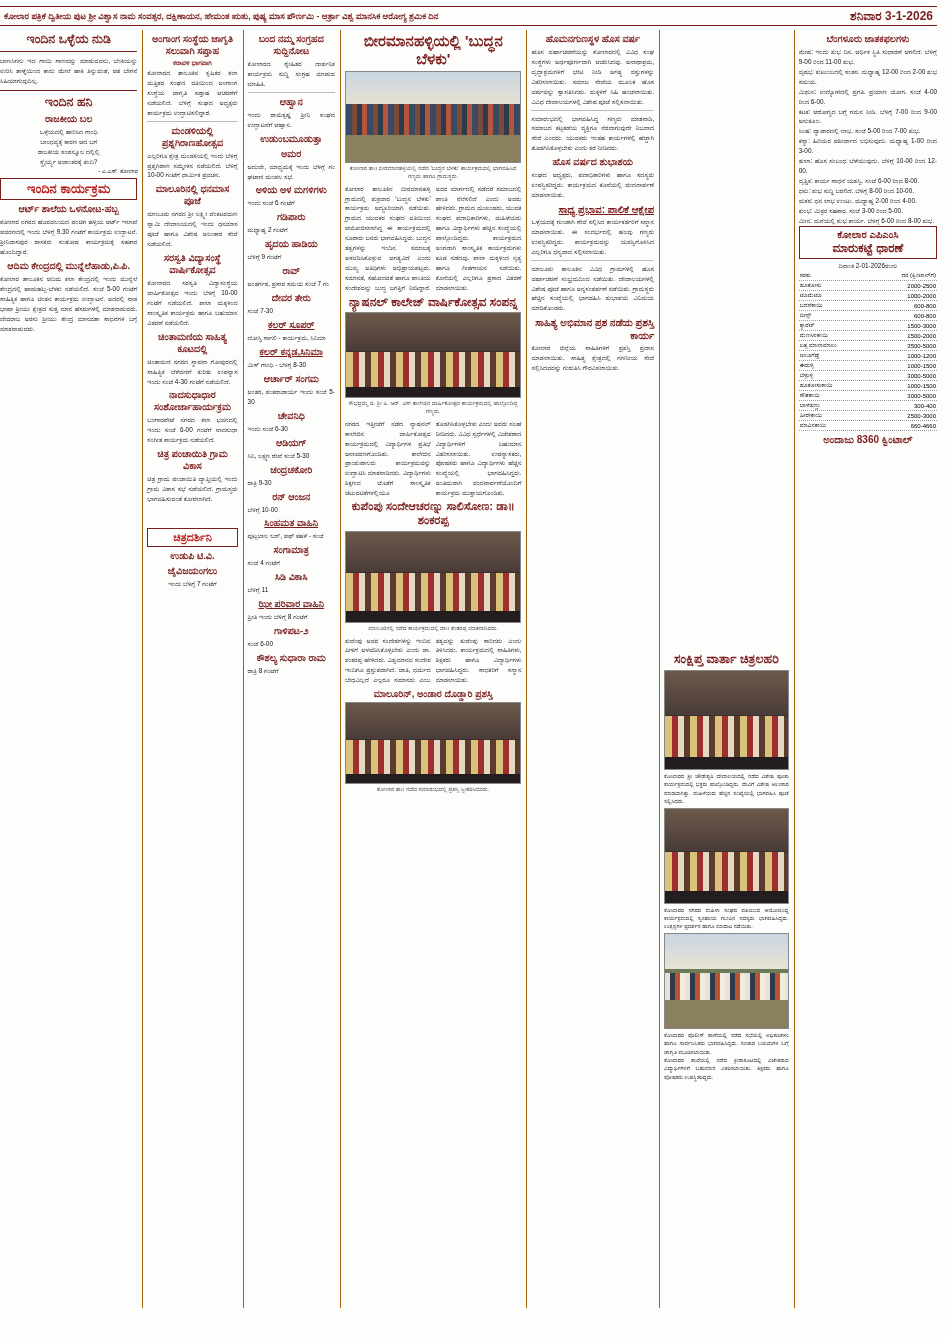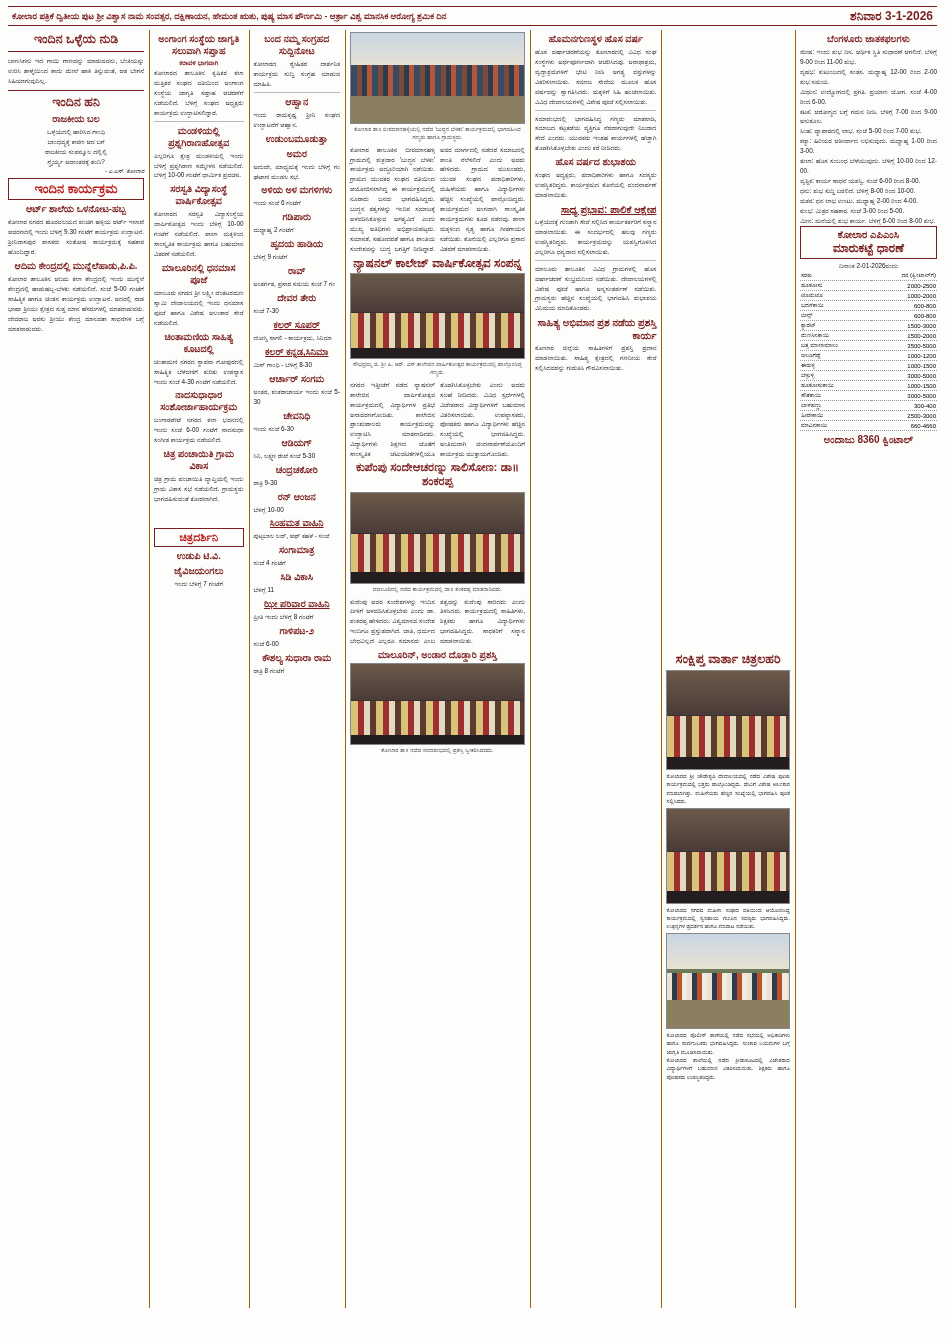--- a/index.html
+++ b/index.html
@@ -1,19 +1,19 @@
 <!DOCTYPE html>
 <html><head>
 <meta charset="utf-8">
 <style>
   html,body{margin:0;padding:0;background:#b9b9b9;}
   body{font-family:"Liberation Sans",sans-serif;}
   .page{
     width:945px;height:1337px;background:#fdfdfb;margin:0 auto;position:relative;
-    box-sizing:border-box;padding:6px 8px 6px 8px;
+    box-sizing:border-box;padding:6px 8px 6px 0;
   }
   .masthead{
     border:1px solid #7a1d1d;border-width:1px 0;padding:2px 4px;margin-bottom:4px;
     display:flex;align-items:center;justify-content:space-between;
   }
   .masthead .mh-left{font-size:8.5px;color:#7a1d1d;font-weight:bold;line-height:1.25;flex:1;}
   .masthead .mh-right{font-size:12px;color:#7a1d1d;font-weight:bold;white-space:nowrap;padding-left:6px;}
   .grid{display:flex;gap:5px;height:1278px;}
   .col{box-sizing:border-box;}
   .c1{width:140px;}
@@ -105,26 +105,26 @@
       <div class="sub-red">ಅಂಗಾಂಗ ಸಂಸ್ಥೆಯ ಜಾಗೃತಿ ಸಲುವಾಗಿ ಸಪ್ತಾಹ</div>
       <div class="kv-head">ಕರಾವಳಿ ಭಾಗವಾಗಿ</div>
       <div class="body">ಕೋಲಾರದ ತಾಲೂಕಿನ ಕೃಷಿಕರ ಕಲಾ ಮತ್ತಿತರ ಸಂಘದ ವತಿಯಿಂದ ಅಂಗಾಂಗ ಸಂಸ್ಥೆಯ ಜಾಗೃತಿ ಸಪ್ತಾಹ ಆಚರಣೆಗೆ ನಡೆಯಲಿದೆ. ಬೆಳಿಗ್ಗೆ ಸಂಘದ ಅಧ್ಯಕ್ಷರು ಕಾರ್ಯಕ್ರಮ ಉದ್ಘಾಟಿಸಲಿದ್ದಾರೆ.</div>
       <div class="rule2"></div>
 
       <div>
         <div class="sub-red">ಮಂಡಳಿಯಲ್ಲಿ ಪ್ರಶ್ನಗಿರಾಣಹೋತ್ಸವ</div>
         <div class="body">ಎಲ್ಲರಿಗೂ ಕ್ಷೇತ್ರ ಮಂಡಳಿಯಲ್ಲಿ ಇಂದು ಬೆಳಿಗ್ಗೆ ಪ್ರಶ್ನಗಿರಾಣ ಸಮ್ಮೇಳನ ನಡೆಯಲಿದೆ. ಬೆಳಿಗ್ಗೆ 10-00 ಗಂಟೆಗೆ ಧಾರ್ಮಿಕ ಪ್ರವಚನ.</div>
       </div>
       <div>
+        <div class="sub-red">ಮಾಲೂರಿನಲ್ಲಿ ಧನಮಾಸ ಪೂಜೆ</div>
+        <div class="body">ಮಾಲೂರು ನಗರದ ಶ್ರೀ ಲಕ್ಷ್ಮೀ ವೆಂಕಟರಮಣ ಸ್ವಾಮಿ ದೇವಾಲಯದಲ್ಲಿ ಇಂದು ಧನಮಾಸ ಪೂಜೆ ಹಾಗೂ ವಿಶೇಷ ಅಲಂಕಾರ ಸೇವೆ ನಡೆಯಲಿದೆ.</div>
+      </div>
+      <div>
         <div class="sub-red">ಸರಸ್ವತಿ ವಿದ್ಯಾಸಂಸ್ಥೆ ವಾರ್ಷಿಕೋತ್ಸವ</div>
         <div class="body">ಕೋಲಾರದ ಸರಸ್ವತಿ ವಿದ್ಯಾಸಂಸ್ಥೆಯ ವಾರ್ಷಿಕೋತ್ಸವ ಇಂದು ಬೆಳಿಗ್ಗೆ 10-00 ಗಂಟೆಗೆ ನಡೆಯಲಿದೆ. ಶಾಲಾ ಮಕ್ಕಳಿಂದ ಸಾಂಸ್ಕೃತಿಕ ಕಾರ್ಯಕ್ರಮ ಹಾಗೂ ಬಹುಮಾನ ವಿತರಣೆ ನಡೆಯಲಿದೆ.</div>
-      </div>
-      <div>
-        <div class="sub-red">ಮಾಲೂರಿನಲ್ಲಿ ಧನಮಾಸ ಪೂಜೆ</div>
-        <div class="body">ಮಾಲೂರು ನಗರದ ಶ್ರೀ ಲಕ್ಷ್ಮೀ ವೆಂಕಟರಮಣ ಸ್ವಾಮಿ ದೇವಾಲಯದಲ್ಲಿ ಇಂದು ಧನಮಾಸ ಪೂಜೆ ಹಾಗೂ ವಿಶೇಷ ಅಲಂಕಾರ ಸೇವೆ ನಡೆಯಲಿದೆ.</div>
       </div>
       <div>
         <div class="sub-red">ಚಿಂತಾಮಣಿಯ ಸಾಹಿತ್ಯ ಕೂಟದಲ್ಲಿ</div>
         <div class="body">ಚಿಂತಾಮಣಿ ನಗರದ ಸ್ಥಾಪನಾ ಗೋಪುರದಲ್ಲಿ ಸಾಹಿತ್ಯಿಕ ಬೆಳೆವಣಿಗೆ ಕುರಿತು ಉಪನ್ಯಾಸ ಇಂದು ಸಂಜೆ 4-30 ಗಂಟೆಗೆ ನಡೆಯಲಿದೆ.</div>
       </div>
       <div>
         <div class="sub-red">ನಾದಸುಧಾಧಾರ ಸಂಶೋರ್ಜಾಹಾರ್ಯಕ್ರಮ</div>
         <div class="body">ಬಂಗಾರಪೇಟೆ ನಗರದ ಕಲಾ ಭವನದಲ್ಲಿ ಇಂದು ಸಂಜೆ 6-00 ಗಂಟೆಗೆ ನಾದಸುಧಾ ಸಂಗೀತ ಕಾರ್ಯಕ್ರಮ ನಡೆಯಲಿದೆ.</div>
       </div>
       <div>
@@ -223,20 +223,21 @@
           <div class="sub-red">ಗಾಳಿಪಟ-೨</div>
           <div class="body">ಸಂಜೆ 6-00</div>
         </div>
       <div>
           <div class="sub-red">ಕೌಶಲ್ಯ ಸುಧಾರಾ ರಾಮ</div>
           <div class="body">ರಾತ್ರಿ 8 ಗಂಟೆಗೆ</div>
         </div>
     </div>
 
     <div class="col c4 vrule" style="padding-left:4px;">
+      <div class="hdr-red big">ಬೀರಮಾನಹಳ್ಳಿಯಲ್ಲಿ 'ಬುದ್ಧನ ಬೆಳಕು'</div>
       <div class="photo" style="height:92px;">
         <div class="sky"></div>
           <div class="crowd"></div>
           <div class="ground"></div>
       </div>
       <div class="cap">ಕೋಲಾರ ತಾ॥ ಬೀರಮಾನಹಳ್ಳಿಯಲ್ಲಿ ನಡೆದ 'ಬುದ್ಧನ ಬೆಳಕು' ಕಾರ್ಯಕ್ರಮದಲ್ಲಿ ಭಾಗವಹಿಸಿದ ಗಣ್ಯರು ಹಾಗೂ ಗ್ರಾಮಸ್ಥರು.</div>
       <div class="body twocol">ಕೋಲಾರ ತಾಲೂಕಿನ ಬೀರಮಾನಹಳ್ಳಿ ಗ್ರಾಮದಲ್ಲಿ ಶುಕ್ರವಾರ 'ಬುದ್ಧನ ಬೆಳಕು' ಕಾರ್ಯಕ್ರಮ ಅದ್ಧೂರಿಯಾಗಿ ನಡೆಯಿತು. ಗ್ರಾಮದ ಯುವಕರ ಸಂಘದ ವತಿಯಿಂದ ಆಯೋಜಿಸಲಾಗಿದ್ದ ಈ ಕಾರ್ಯಕ್ರಮದಲ್ಲಿ ನೂರಾರು ಜನರು ಭಾಗವಹಿಸಿದ್ದರು. ಬುದ್ಧನ ತತ್ವಗಳನ್ನು ಇಂದಿನ ಸಮಾಜಕ್ಕೆ ಅಳವಡಿಸಿಕೊಳ್ಳುವ ಅಗತ್ಯವಿದೆ ಎಂದು ಮುಖ್ಯ ಅತಿಥಿಗಳು ಅಭಿಪ್ರಾಯಪಟ್ಟರು. ಸಮಾನತೆ, ಸಹೋದರತೆ ಹಾಗೂ ಶಾಂತಿಯ ಸಂದೇಶವನ್ನು ಬುದ್ಧ ಜಗತ್ತಿಗೆ ನೀಡಿದ್ದಾರೆ. ಅವರ ಮಾರ್ಗದಲ್ಲಿ ನಡೆದರೆ ಸಮಾಜದಲ್ಲಿ ಶಾಂತಿ ನೆಲೆಸಲಿದೆ ಎಂದು ಅವರು ಹೇಳಿದರು. ಗ್ರಾಮದ ಮುಖಂಡರು, ಯುವಕ ಸಂಘದ ಪದಾಧಿಕಾರಿಗಳು, ಮಹಿಳೆಯರು ಹಾಗೂ ವಿದ್ಯಾರ್ಥಿಗಳು ಹೆಚ್ಚಿನ ಸಂಖ್ಯೆಯಲ್ಲಿ ಪಾಲ್ಗೊಂಡಿದ್ದರು. ಕಾರ್ಯಕ್ರಮದ ಅಂಗವಾಗಿ ಸಾಂಸ್ಕೃತಿಕ ಕಾರ್ಯಕ್ರಮಗಳು ಕೂಡ ನಡೆದವು. ಶಾಲಾ ಮಕ್ಕಳಿಂದ ನೃತ್ಯ ಹಾಗೂ ಗೀತಗಾಯನ ನಡೆಯಿತು. ಕೊನೆಯಲ್ಲಿ ಎಲ್ಲರಿಗೂ ಪ್ರಸಾದ ವಿತರಣೆ ಮಾಡಲಾಯಿತು.</div>
 
       <div class="hdr-red" style="font-size:12px;">ನ್ಯಾಷನಲ್ ಕಾಲೇಜ್ ವಾರ್ಷಿಕೋತ್ಸವ ಸಂಪನ್ನ</div>
       <div class="photo indoor" style="height:86px;">

